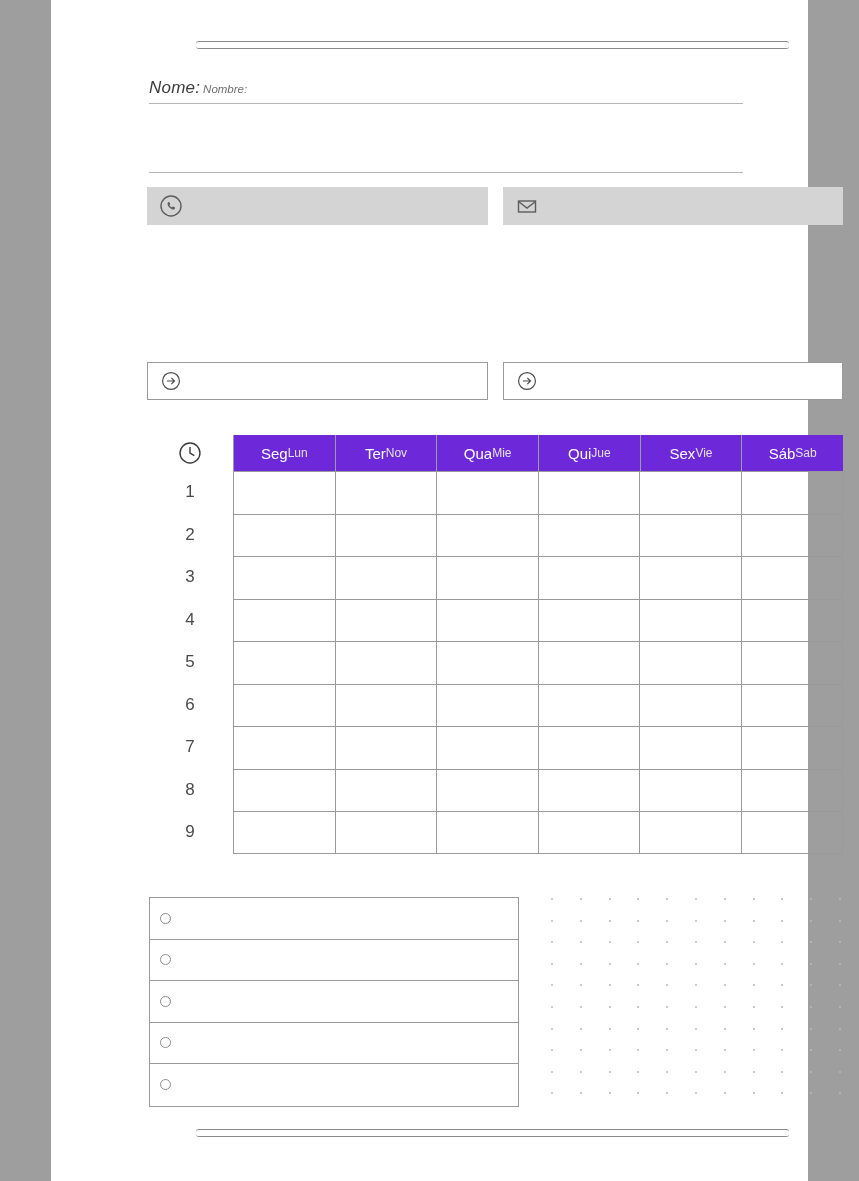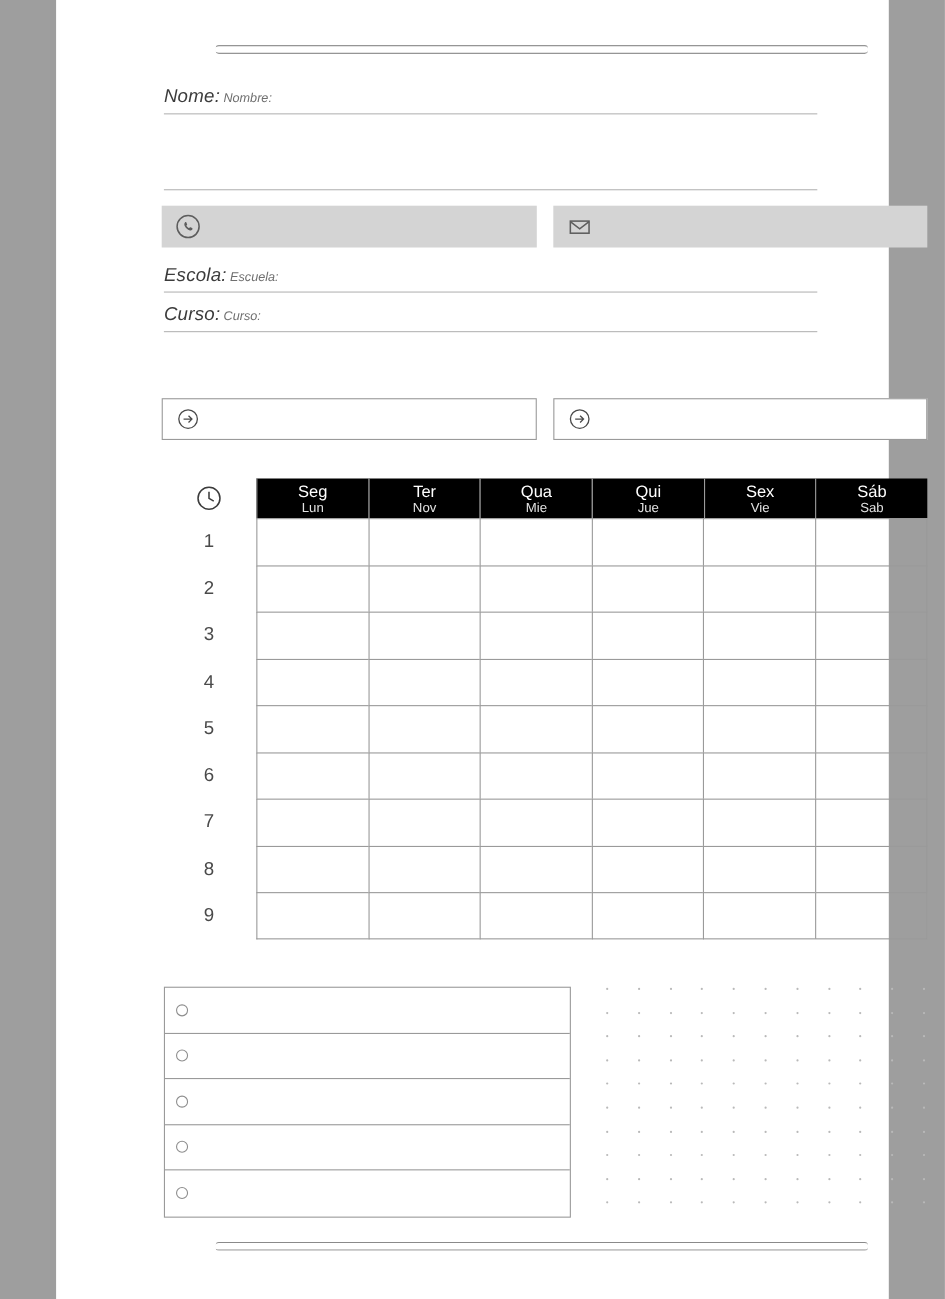--- a/index.html
+++ b/index.html
@@ -112,24 +112,24 @@
   }
   .clock-cell {
     width: 86px;
     display: flex;
     align-items: center;
     justify-content: center;
     background: #ffffff;
   }
   .day-cell {
     flex: 1;
-    background: #000000;
+    background: #6d28d9;
     color: #ffffff;
     display: flex;
-    flex-direction: column;
+    flex-direction: row;
     align-items: center;
     justify-content: center;
     border-left: 1px solid #9c9c9c;
     box-sizing: border-box;
   }
   .day-cell:first-of-type { border-left: none; }
   .day-pt { font-size: 15px; line-height: 15px; }
   .day-es { font-size: 12px; line-height: 12px; color: #e2e2e2; }
 
   .sched-row {
@@ -226,26 +226,20 @@
     </div>
     <div class="contact right">
       <span>
         <svg width="24" height="24" viewBox="0 0 24 24">
           <rect x="3.5" y="7" width="17" height="11" fill="none" stroke="#5d5d5d" stroke-width="1.4"></rect>
           <path d="M3.5 7.5 L12 14 L20.5 7.5" fill="none" stroke="#5d5d5d" stroke-width="1.4"></path>
         </svg>
       </span>
     </div>
 
-    <div class="field f-escola">
-      <span class="pt">Escola:</span><span class="es">Escuela:</span>
-    </div>
-    <div class="field f-curso">
-      <span class="pt">Curso:</span><span class="es">Curso:</span>
-    </div>
 
     <div class="arrowbox left">
       <span>
         <svg width="22" height="22" viewBox="0 0 24 24">
           <circle cx="12" cy="12" r="9.2" fill="none" stroke="#4a4a4a" stroke-width="1.3"></circle>
           <path d="M7.5 12h8M12.4 8.6l3.4 3.4-3.4 3.4" fill="none" stroke="#4a4a4a" stroke-width="1.3"></path>
         </svg>
       </span>
     </div>
     <div class="arrowbox right">

